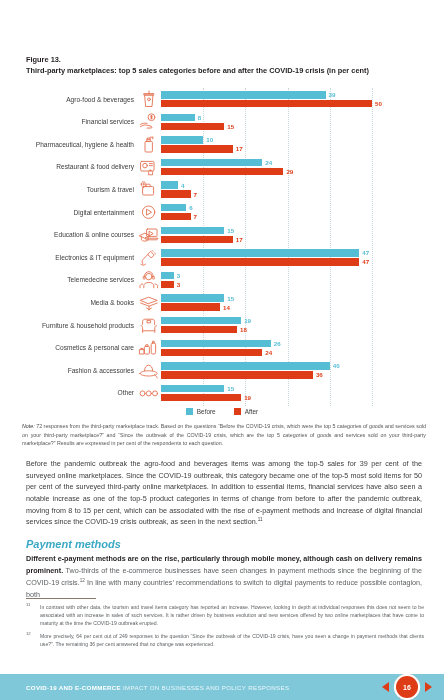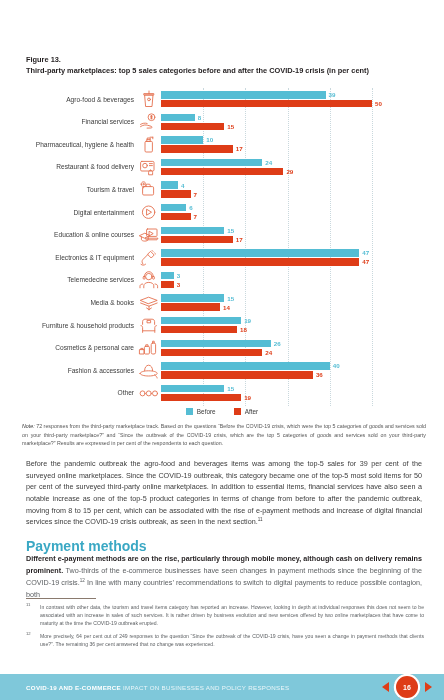--- a/index.html
+++ b/index.html
@@ -116,21 +116,21 @@
     position: absolute;
     left: 26px; top: 458px; width: 396px;
     font-size: 7.2px; color: #3b3b3b;
     line-height: 1.62; text-align: justify;
   }
   .body-para sup { font-size: 4.6px; vertical-align: super; }
 
   .section-head {
     position: absolute;
     left: 26px; top: 538px;
-    font-size: 14px; font-weight: bold;
+    font-size: 11px; font-style: italic; font-weight: bold;
     color: #3aa8c4;
   }
   .para2 {
     position: absolute;
     left: 26px; top: 553px; width: 396px;
     font-size: 7.2px; color: #5d6063;
     line-height: 1.66; text-align: justify;
   }
   .para2 b { color: #231f20; }
   .para2 sup { font-size: 4.6px; vertical-align: super; }

